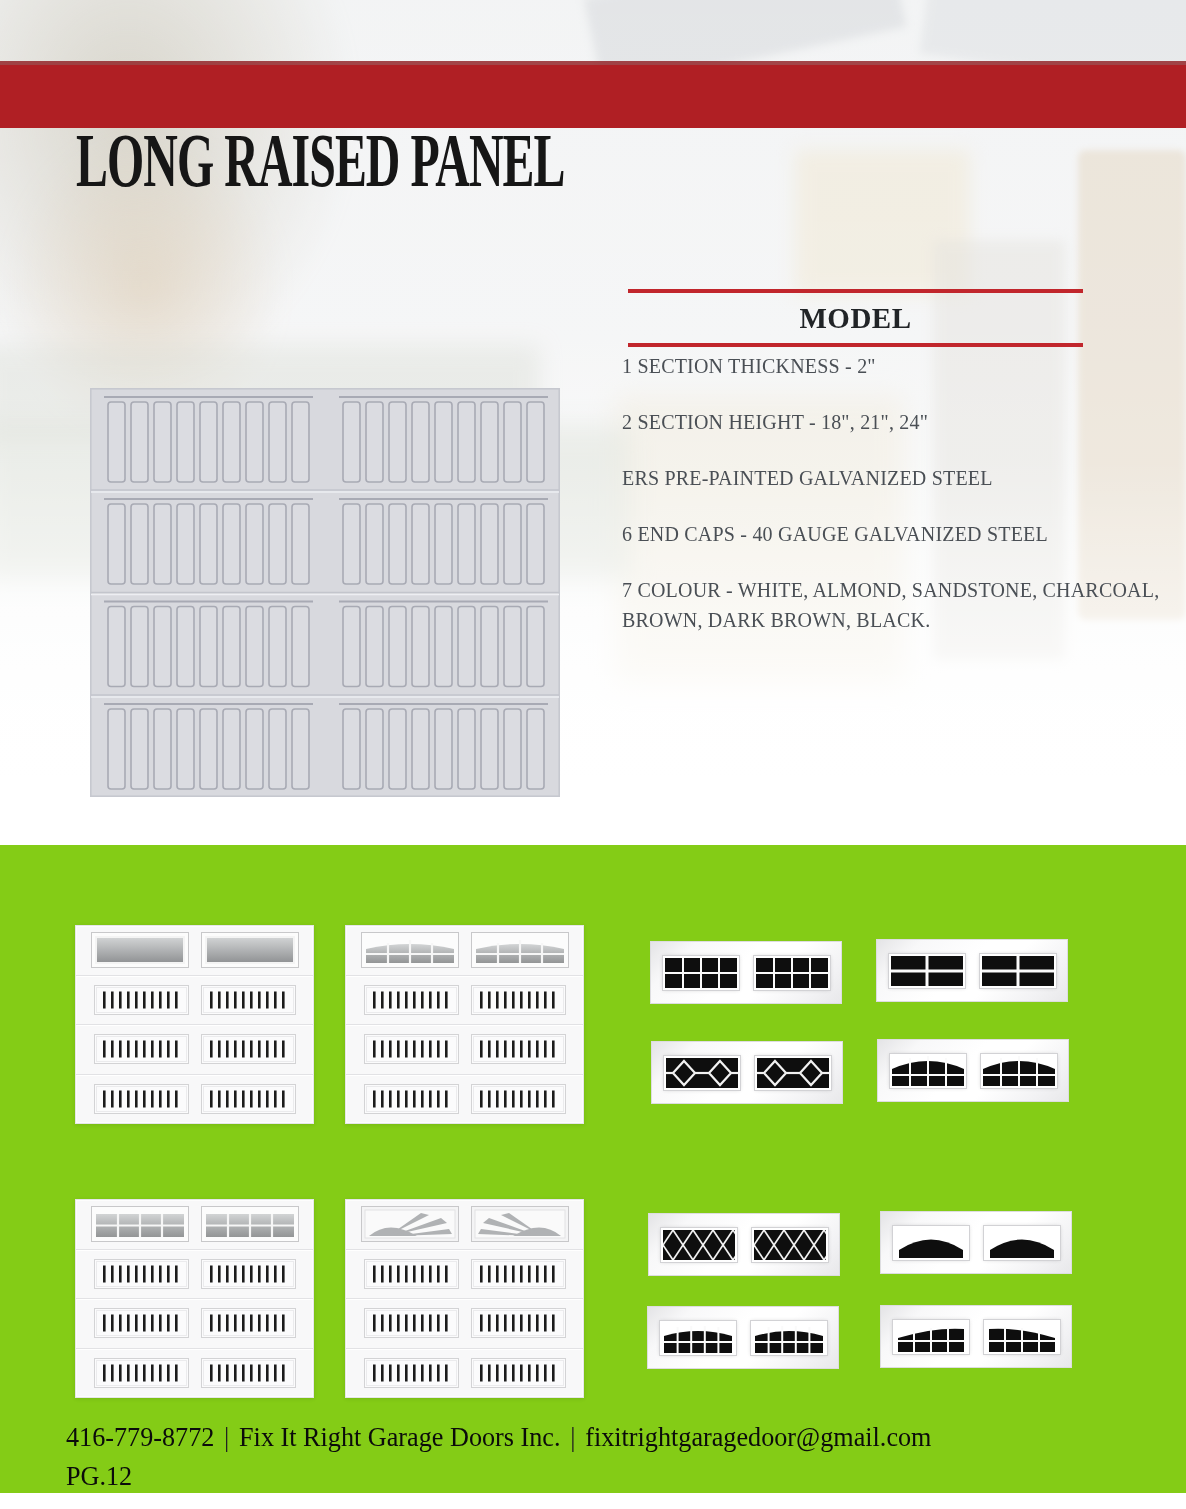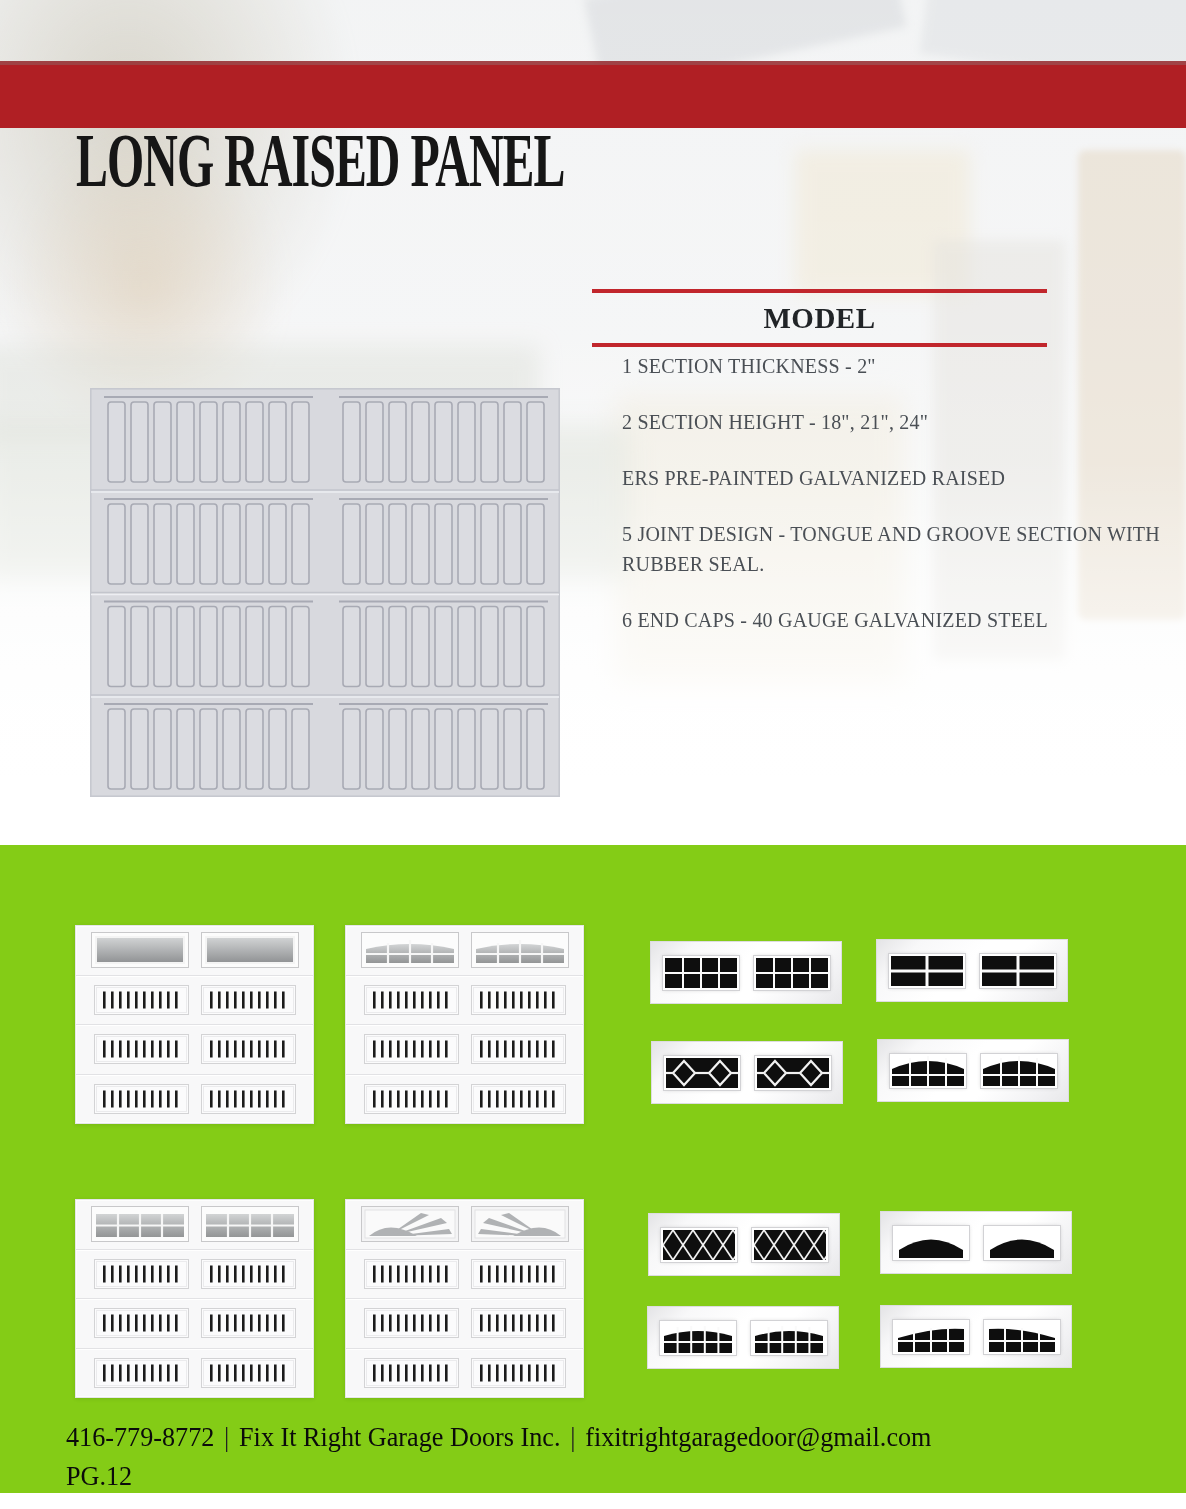--- a/index.html
+++ b/index.html
@@ -27,21 +27,21 @@
   .wash{left:0;top:0;width:100%;height:100%;
       background:linear-gradient(180deg,rgba(255,255,255,.36) 0%,rgba(255,255,255,.42) 55%,
                  rgba(255,255,255,.86) 88%,#ffffff 100%);}
   
   .band-edge{position:absolute;left:0;top:61px;width:1186px;height:4px;background:#8d191d;opacity:.8;}
   .band{position:absolute;left:0;top:65px;width:1186px;height:63px;background:#b01f24;}
   .title{position:absolute;left:76px;top:128px;margin:0;color:#161616;
          font-size:76px;font-weight:bold;line-height:64px;letter-spacing:-1.5px;white-space:nowrap;
          transform:scaleX(.63);transform-origin:left top;}
   
-  .model{position:absolute;left:592px;top:289px;width:455px;}
+  .model{position:absolute;left:628px;top:289px;width:455px;}
   .rule{height:4px;background:#c1262c;}
   .model-h{margin:9px 0 8px 0;text-align:center;font-size:29px;font-weight:bold;
            color:#212427;letter-spacing:.5px;}
   .specs{position:absolute;left:622px;top:351px;width:520px;color:#4a4f55;
          font-size:20px;line-height:30px;letter-spacing:.2px;}
   .spec{margin-bottom:26px;}
   .spec-line{white-space:nowrap;}
   
   .big-door{position:absolute;left:90px;top:388px;}
   
@@ -280,29 +280,29 @@
     <div class="rule"></div>
   </div>
   <div class="specs">
     <div class="spec">
       <div class="spec-line">1 SECTION THICKNESS - 2"</div>
     </div>
     <div class="spec">
       <div class="spec-line">2 SECTION HEIGHT - 18", 21", 24"</div>
     </div>
     <div class="spec">
-      <div class="spec-line">ERS PRE-PAINTED GALVANIZED RAISED</div>
-    </div>
-    <div class="spec">
-      <div class="spec-line">5 JOINT DESIGN - TONGUE AND GROOVE SECTION WITH</div>
-      <div class="spec-line">RUBBER SEAL.</div>
+      <div class="spec-line">ERS PRE-PAINTED GALVANIZED STEEL</div>
     </div>
     <div class="spec">
       <div class="spec-line">6 END CAPS - 40 GAUGE GALVANIZED STEEL</div>
     </div>
+    <div class="spec">
+      <div class="spec-line">7 COLOUR - WHITE, ALMOND, SANDSTONE, CHARCOAL,</div>
+      <div class="spec-line">BROWN, DARK BROWN, BLACK.</div>
+    </div>
   </div>
 
   <div class="t-door" style="left:75px;top:925px">
     <div class="t-row">
       <svg class="dw" viewBox="0 0 98 36">
           <use href="#dw-plain"></use>
         </svg>
       <svg class="dw" viewBox="0 0 98 36">
           <use href="#dw-plain"></use>
         </svg>

